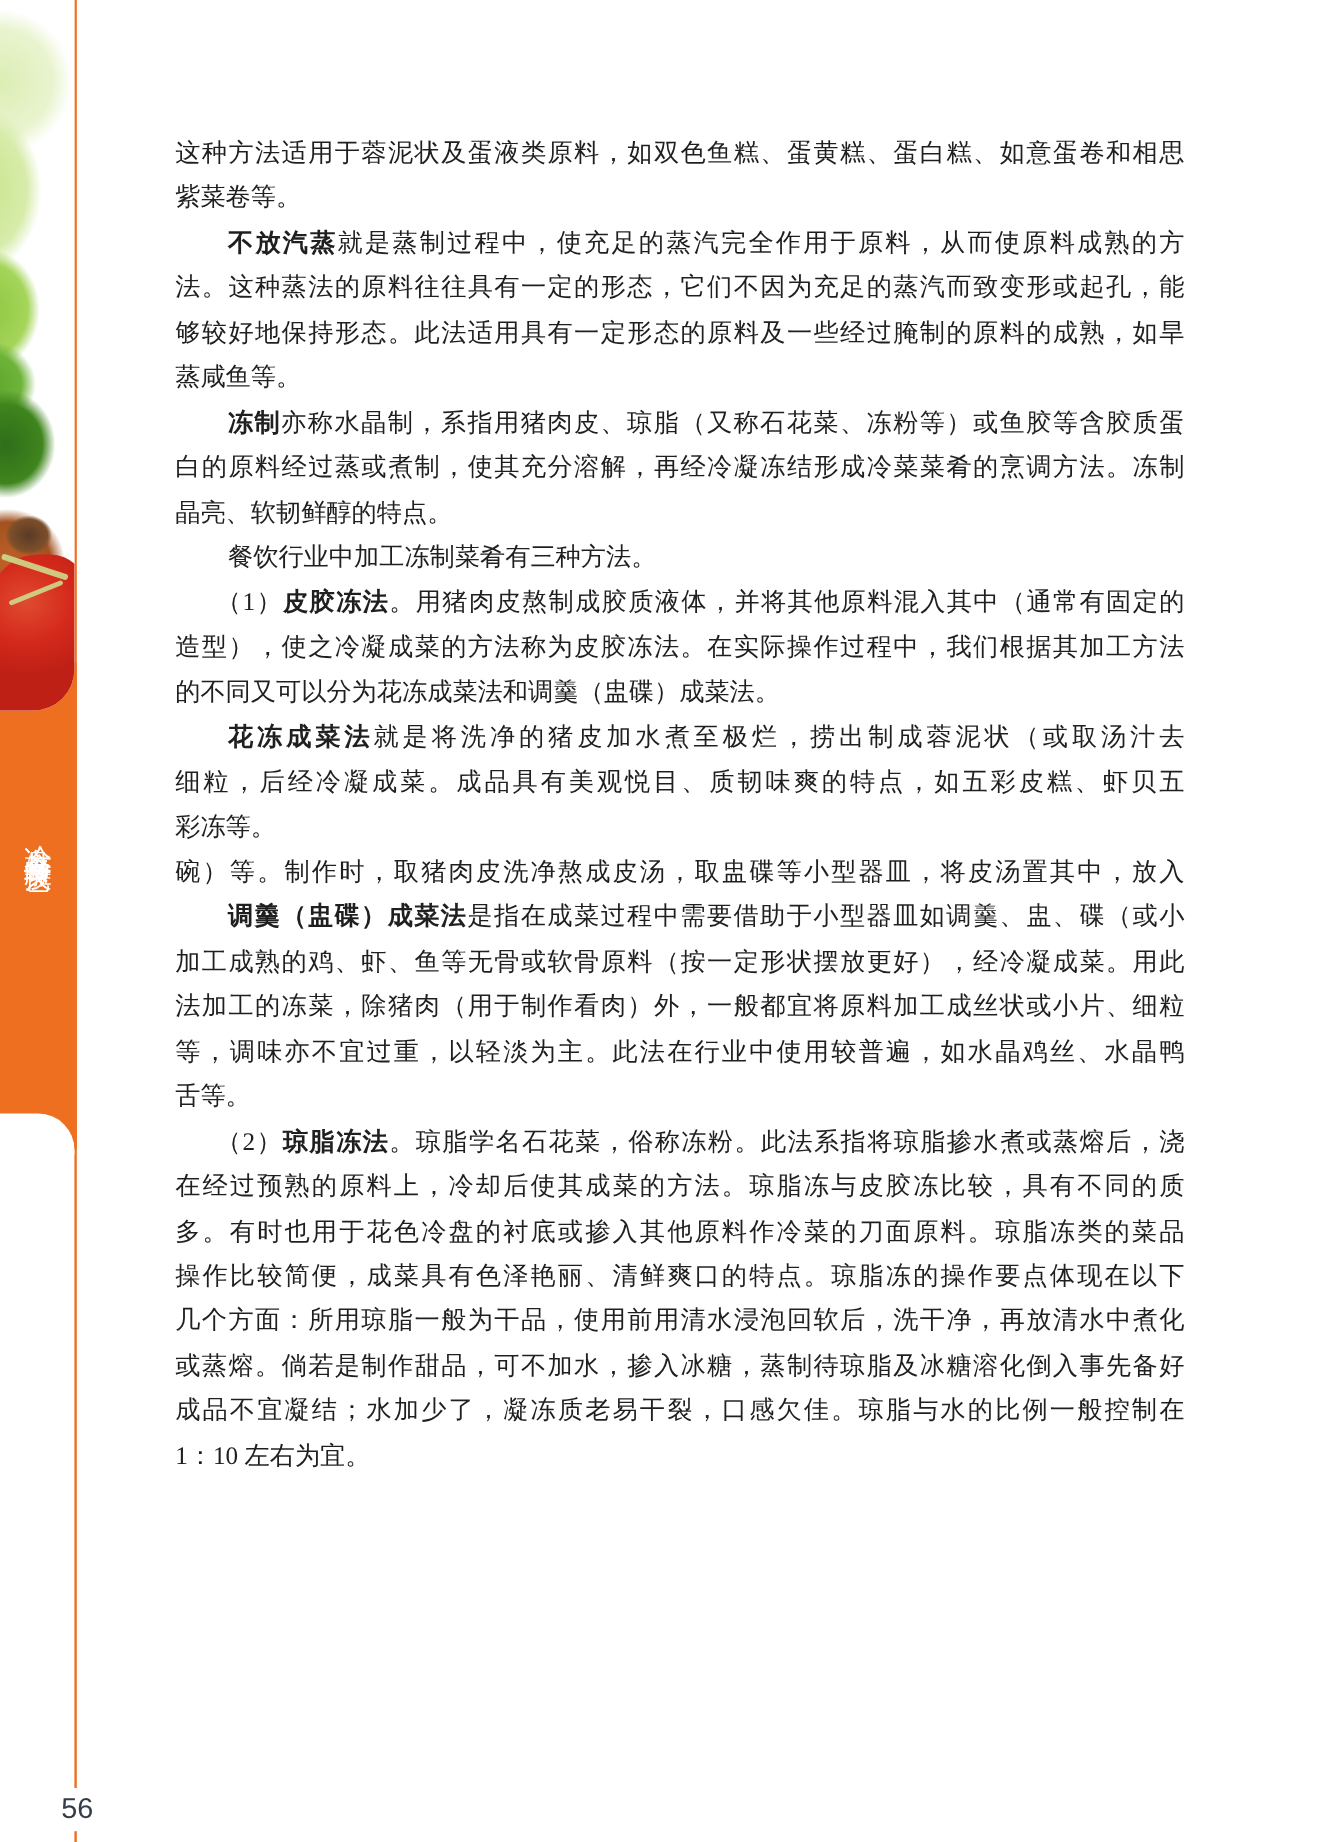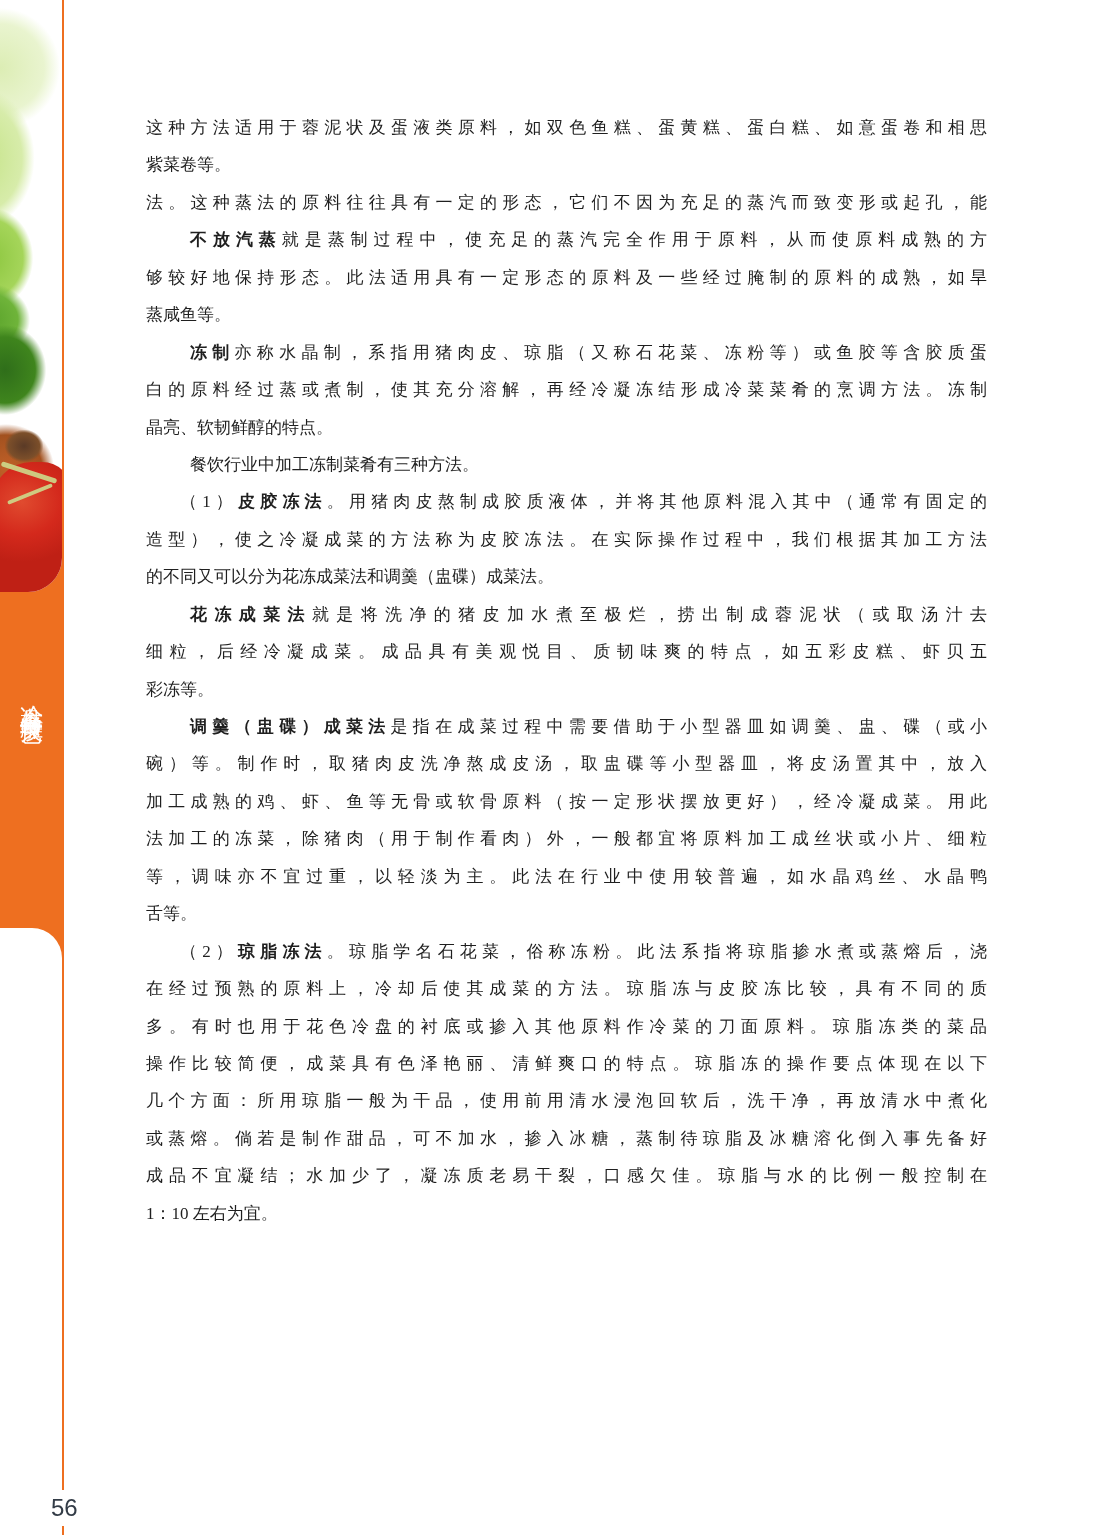--- a/index.html
+++ b/index.html
@@ -64,21 +64,21 @@
   }
   
   .pagenum{
     position:absolute;left:48px;top:1462px;z-index:6;background:#ffffff;
     padding:4px 3px;color:#333c47;
     font-family:"Liberation Sans","DejaVu Sans",sans-serif;font-size:24px;margin-top:28px;
   }
   
   .text-block{
     position:absolute;left:146px;top:109px;width:841px;z-index:1;
-    font-size:17px;
+    font-size:21px;
   }
   .line{
     height:37.45px;line-height:37.45px;white-space:nowrap;
     text-align:justify;text-align-last:justify;
   }
   .line.last{text-align:center;text-align-last:left;}
   .line.ind{text-indent:44px;}
   .line.indp{text-indent:34px;}
   .term{font-family:"Liberation Sans","DejaVu Sans",sans-serif;font-weight:700;}
 </style>
@@ -99,36 +99,36 @@
   <div class="stem2"></div>
 </div>
 
 <div class="rail-title">冷盘与食雕技艺</div>
 
 <div class="pagenum">56</div>
 
 <div class="text-block">
     <div class="line"><span>这种方法适用于蓉泥状及蛋液类原料，如双色鱼糕、蛋黄糕、蛋白糕、如意蛋卷和相思</span></div>
     <div class="line last"><span>紫菜卷等。</span></div>
+    <div class="line ind"><span class="term">不放汽蒸</span><span>就是蒸制过程中，使充足的蒸汽完全作用于原料，从而使原料成熟的方</span></div>
     <div class="line"><span>法。这种蒸法的原料往往具有一定的形态，它们不因为充足的蒸汽而致变形或起孔，能</span></div>
-    <div class="line ind"><span class="term">不放汽蒸</span><span>就是蒸制过程中，使充足的蒸汽完全作用于原料，从而使原料成熟的方</span></div>
     <div class="line"><span>够较好地保持形态。此法适用具有一定形态的原料及一些经过腌制的原料的成熟，如旱</span></div>
     <div class="line last"><span>蒸咸鱼等。</span></div>
     <div class="line ind"><span class="term">冻制</span><span>亦称水晶制，系指用猪肉皮、琼脂（又称石花菜、冻粉等）或鱼胶等含胶质蛋</span></div>
     <div class="line"><span>白的原料经过蒸或煮制，使其充分溶解，再经冷凝冻结形成冷菜菜肴的烹调方法。冻制</span></div>
     <div class="line last"><span>晶亮、软韧鲜醇的特点。</span></div>
     <div class="line last ind"><span>餐饮行业中加工冻制菜肴有三种方法。</span></div>
     <div class="line indp"><span>（1）</span><span class="term">皮胶冻法</span><span>。用猪肉皮熬制成胶质液体，并将其他原料混入其中（通常有固定的</span></div>
     <div class="line"><span>造型），使之冷凝成菜的方法称为皮胶冻法。在实际操作过程中，我们根据其加工方法</span></div>
     <div class="line last"><span>的不同又可以分为花冻成菜法和调羹（盅碟）成菜法。</span></div>
     <div class="line ind"><span class="term">花冻成菜法</span><span>就是将洗净的猪皮加水煮至极烂，捞出制成蓉泥状（或取汤汁去</span></div>
     <div class="line"><span>细粒，后经冷凝成菜。成品具有美观悦目、质韧味爽的特点，如五彩皮糕、虾贝五</span></div>
     <div class="line last"><span>彩冻等。</span></div>
+    <div class="line"><span>碗）等。制作时，取猪肉皮洗净熬成皮汤，取盅碟等小型器皿，将皮汤置其中，放入</span></div>
     <div class="line ind"><span class="term">调羹（盅碟）成菜法</span><span>是指在成菜过程中需要借助于小型器皿如调羹、盅、碟（或小</span></div>
-    <div class="line"><span>碗）等。制作时，取猪肉皮洗净熬成皮汤，取盅碟等小型器皿，将皮汤置其中，放入</span></div>
     <div class="line"><span>加工成熟的鸡、虾、鱼等无骨或软骨原料（按一定形状摆放更好），经冷凝成菜。用此</span></div>
     <div class="line"><span>法加工的冻菜，除猪肉（用于制作看肉）外，一般都宜将原料加工成丝状或小片、细粒</span></div>
     <div class="line"><span>等，调味亦不宜过重，以轻淡为主。此法在行业中使用较普遍，如水晶鸡丝、水晶鸭</span></div>
     <div class="line last"><span>舌等。</span></div>
     <div class="line indp"><span>（2）</span><span class="term">琼脂冻法</span><span>。琼脂学名石花菜，俗称冻粉。此法系指将琼脂掺水煮或蒸熔后，浇</span></div>
     <div class="line"><span>在经过预熟的原料上，冷却后使其成菜的方法。琼脂冻与皮胶冻比较，具有不同的质</span></div>
     <div class="line"><span>多。有时也用于花色冷盘的衬底或掺入其他原料作冷菜的刀面原料。琼脂冻类的菜品</span></div>
     <div class="line"><span>操作比较简便，成菜具有色泽艳丽、清鲜爽口的特点。琼脂冻的操作要点体现在以下</span></div>
     <div class="line"><span>几个方面：所用琼脂一般为干品，使用前用清水浸泡回软后，洗干净，再放清水中煮化</span></div>
     <div class="line"><span>或蒸熔。倘若是制作甜品，可不加水，掺入冰糖，蒸制待琼脂及冰糖溶化倒入事先备好</span></div>

